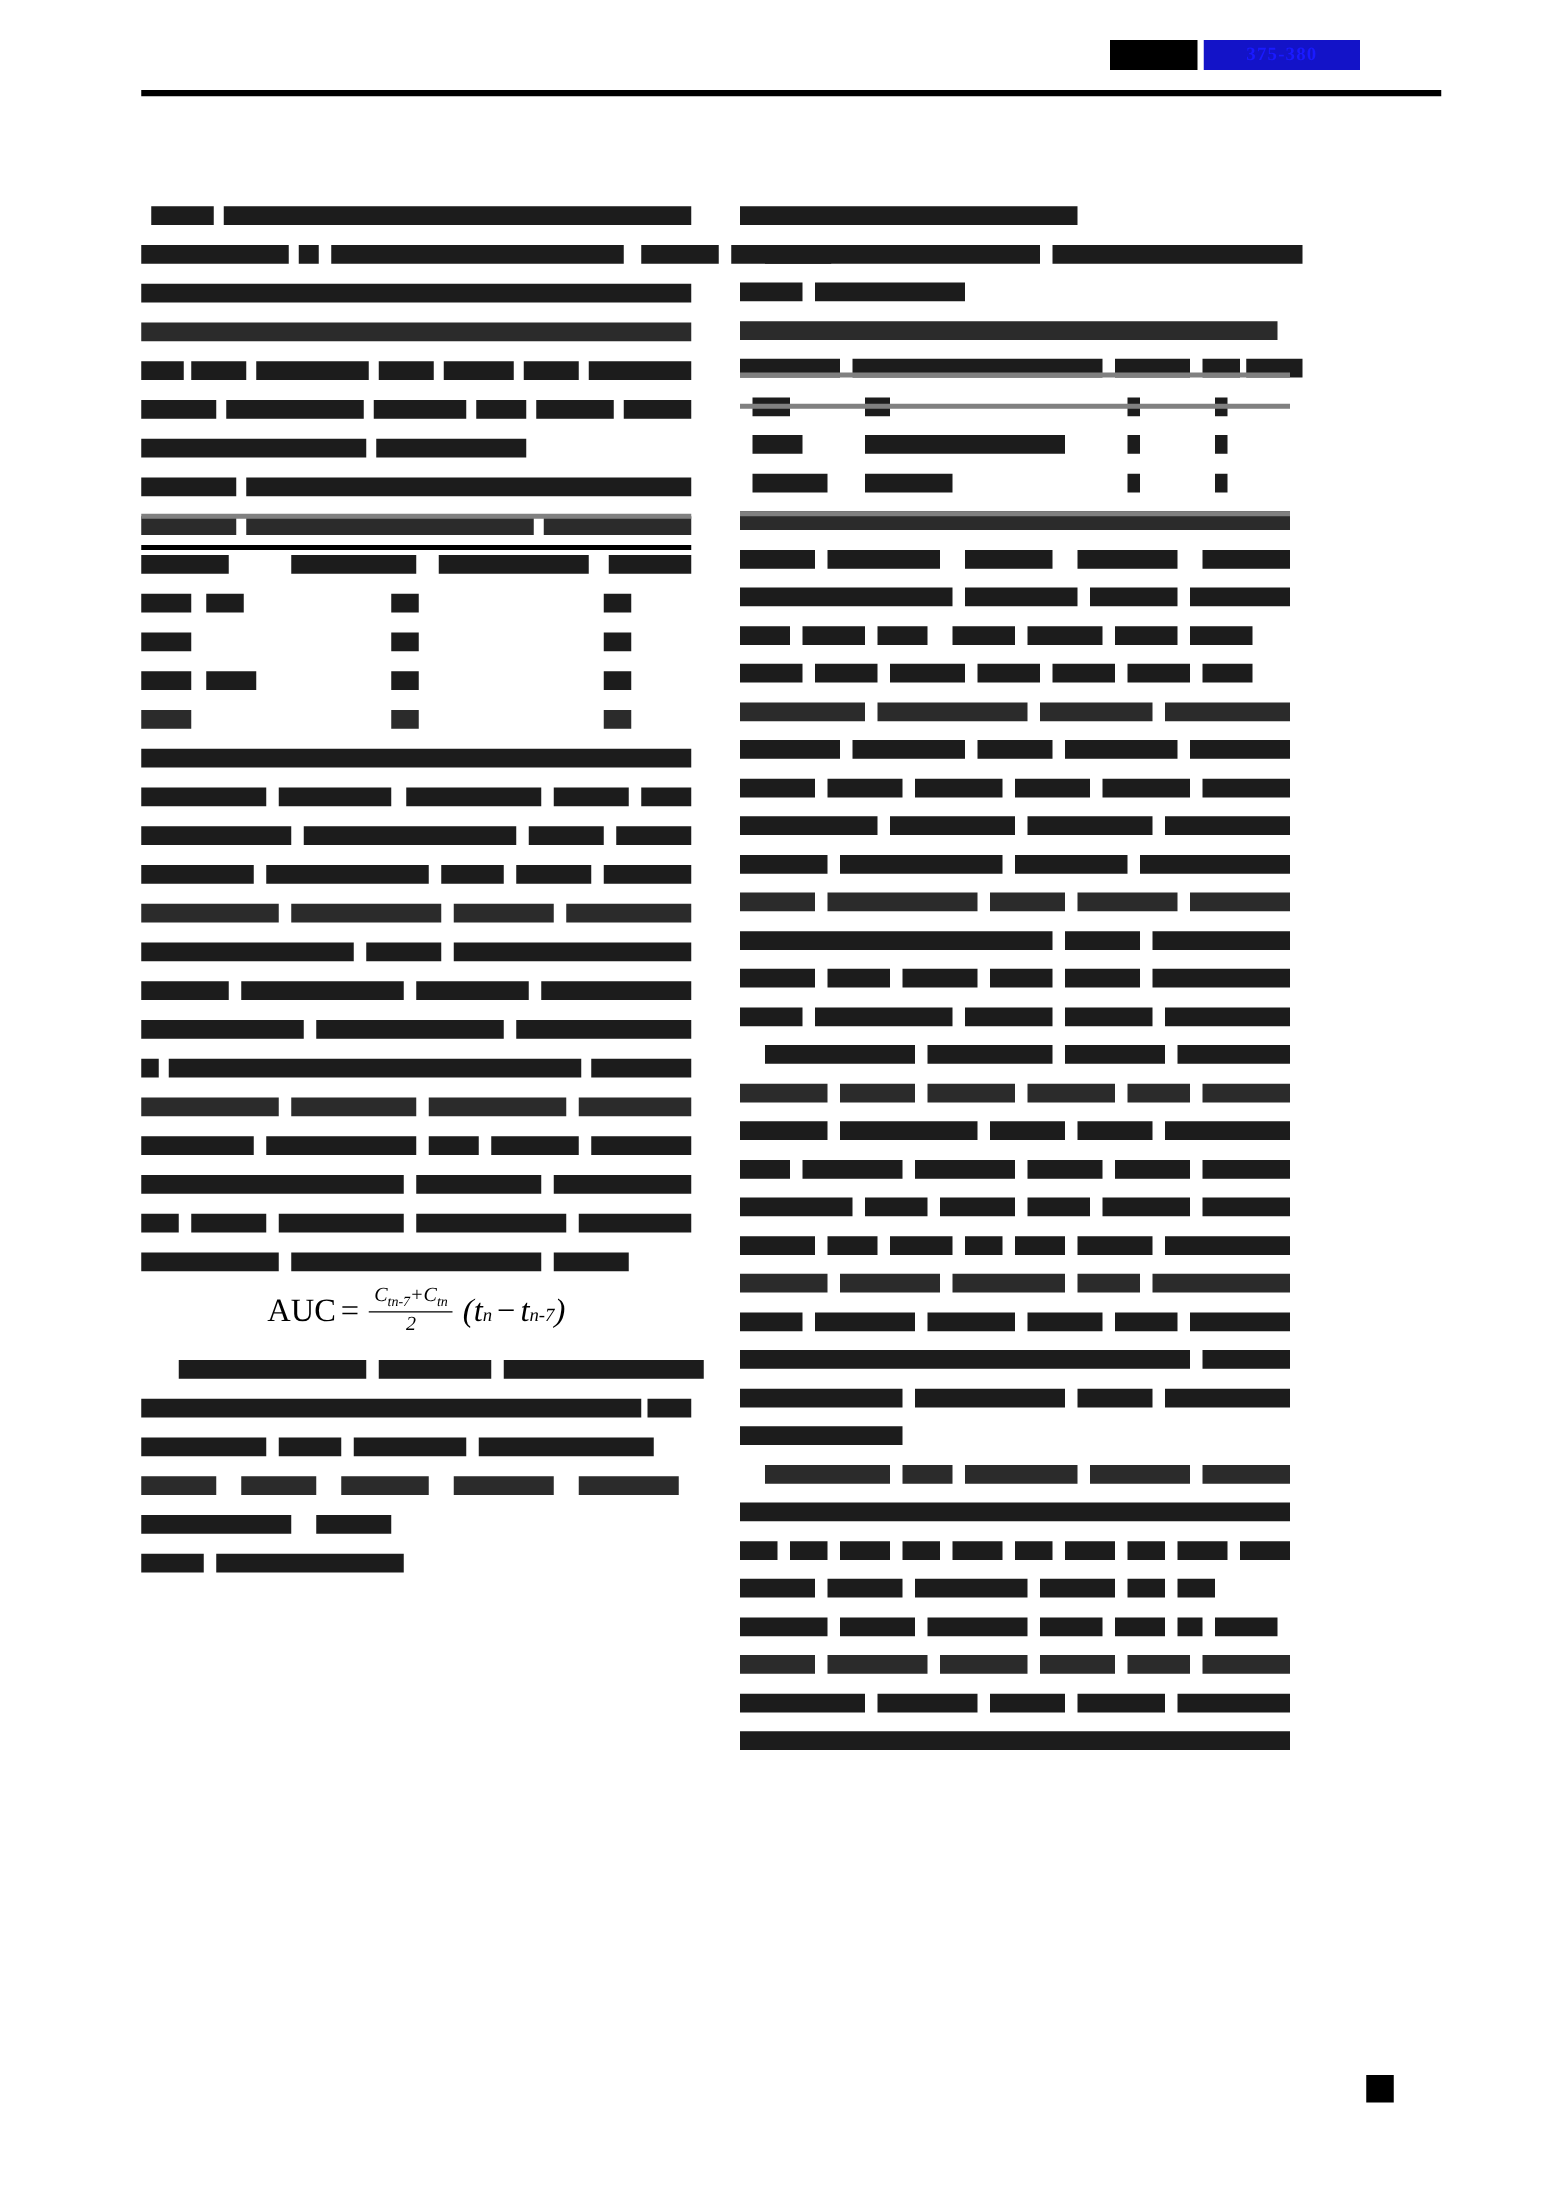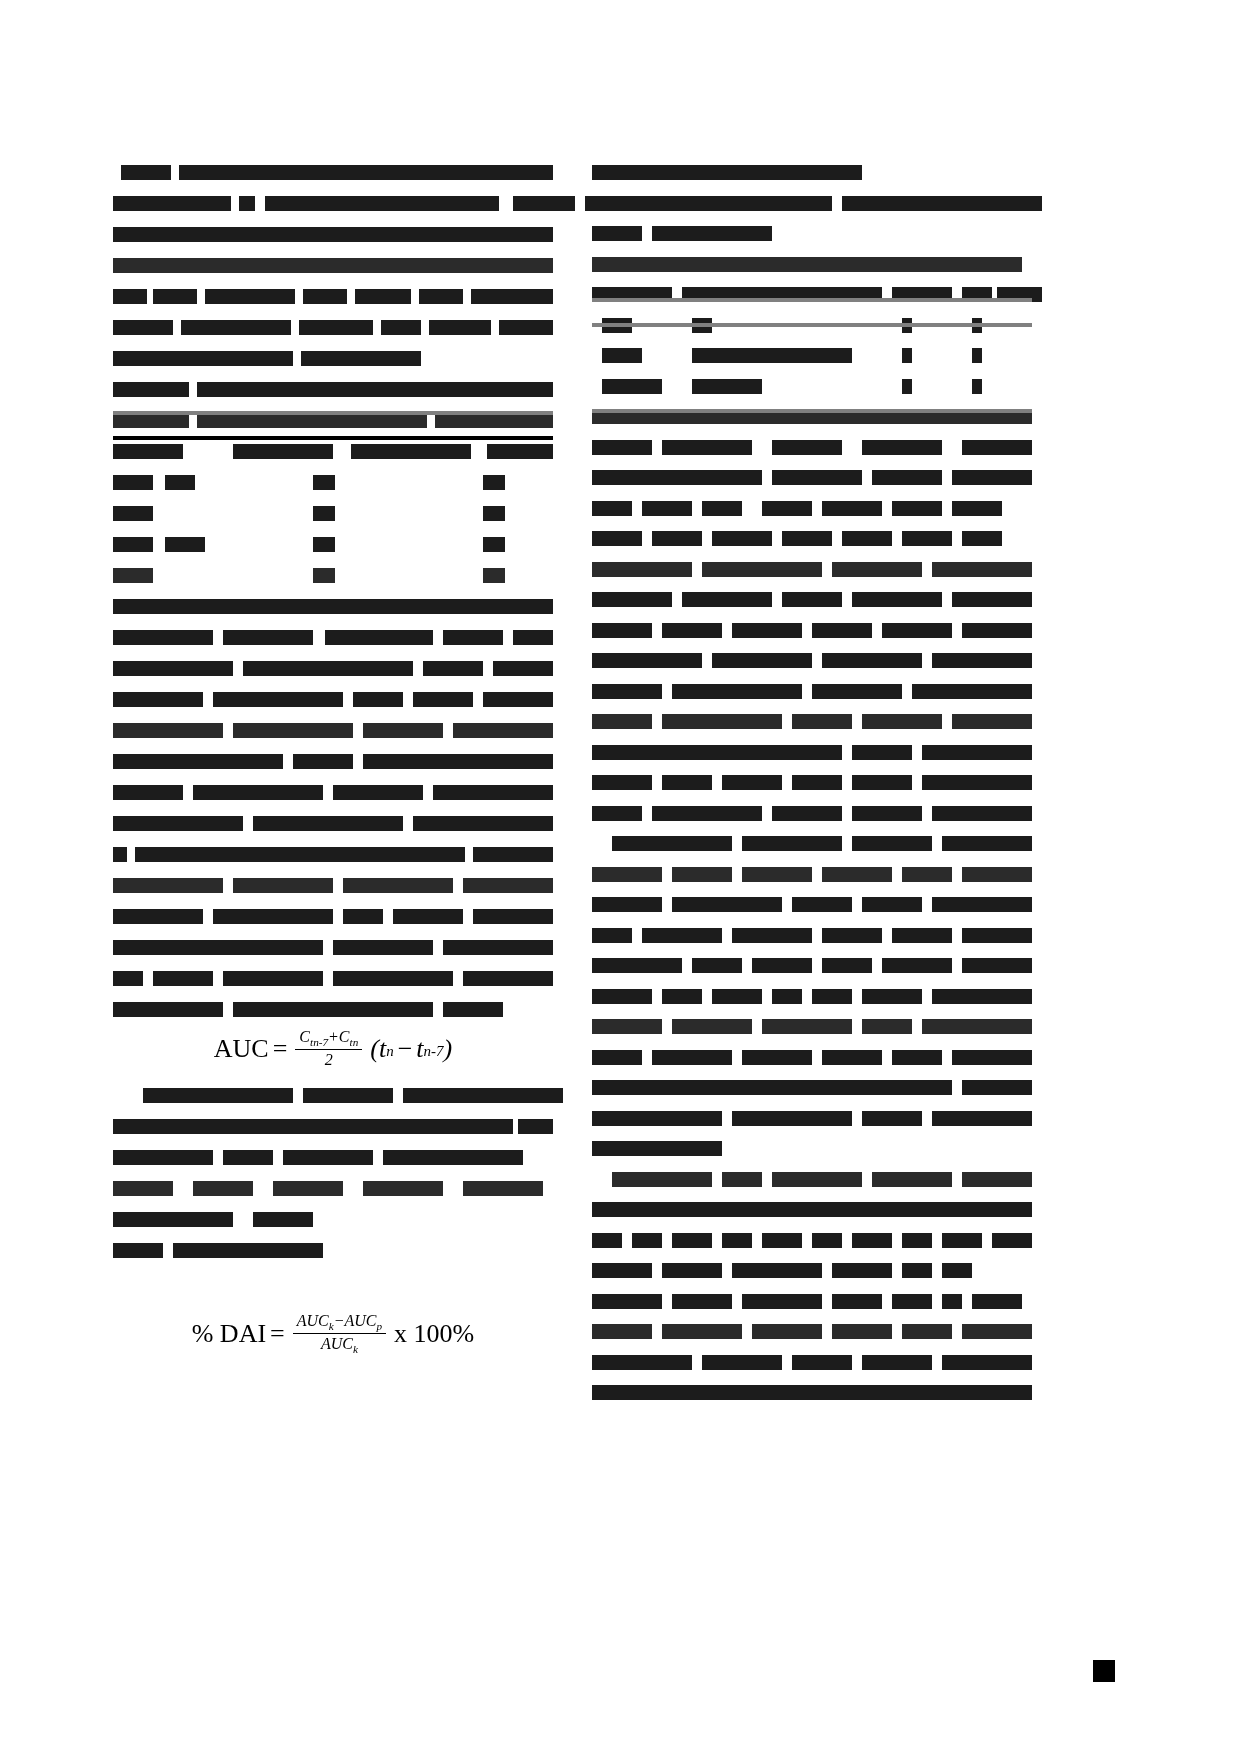--- a/index.html
+++ b/index.html
@@ -136,20 +136,26 @@
     width: 22px;
     height: 22px;
     background: #000;
   }
 </style>
 </head>
 <body>
 
 <div class="page">
 
+  <div class="header">
+    <div class="header-title-block"></div>
+    <div class="header-right-block"></div>
+    <div class="header-link">375-380</div>
+    <div class="header-rule"></div>
+  </div>
 
   <div class="col col-left">
     <div id="left-lines">
         <div class="row" style="height: 31px;">
           <span class="blk" style="left: 8px; width: 50px;"></span>
           <span class="blk" style="left: 66px; width: 374px;"></span>
         </div>
         <div class="row" style="height: 31px;">
           <span class="blk" style="left: 0px; width: 118px;"></span>
           <span class="blk" style="left: 126px; width: 16px;"></span>
@@ -344,33 +350,20 @@
       <div class="row" style="height: 31px;">
         <span class="blk" style="left: 0px; width: 120px;"></span>
         <span class="blk" style="left: 140px; width: 60px;"></span>
       </div>
       <div class="row" style="height: 31px;">
         <span class="blk" style="left: 0px; width: 50px;"></span>
         <span class="blk" style="left: 60px; width: 150px;"></span>
       </div>
     </div>
 
-  <div class="equation eq2">
-    <span class="eq-main">% DAI</span>
-    <span class="eq-main">=</span>
-    <span class="frac">
-      <span class="num">
-        <span class="it">AUC</span><sub class="it">k</sub><span>−</span><span class="it">AUC</span><sub class="it">p</sub>
-      </span>
-      <span class="den">
-        <span class="it">AUC</span><sub class="it">k</sub>
-      </span>
-    </span>
-    <span class="eq-main">x 100%</span>
-  </div>
 
   <div class="col col-right">
     <div id="right-lines">
         <div class="row" style="height: 30.5px;">
           <span class="blk" style="left: 0px; width: 270px;"></span>
         </div>
         <div class="row" style="height: 30.5px;">
           <span class="blk" style="left: 20px; width: 220px;"></span>
           <span class="blk" style="left: 250px; width: 200px;"></span>
         </div>

